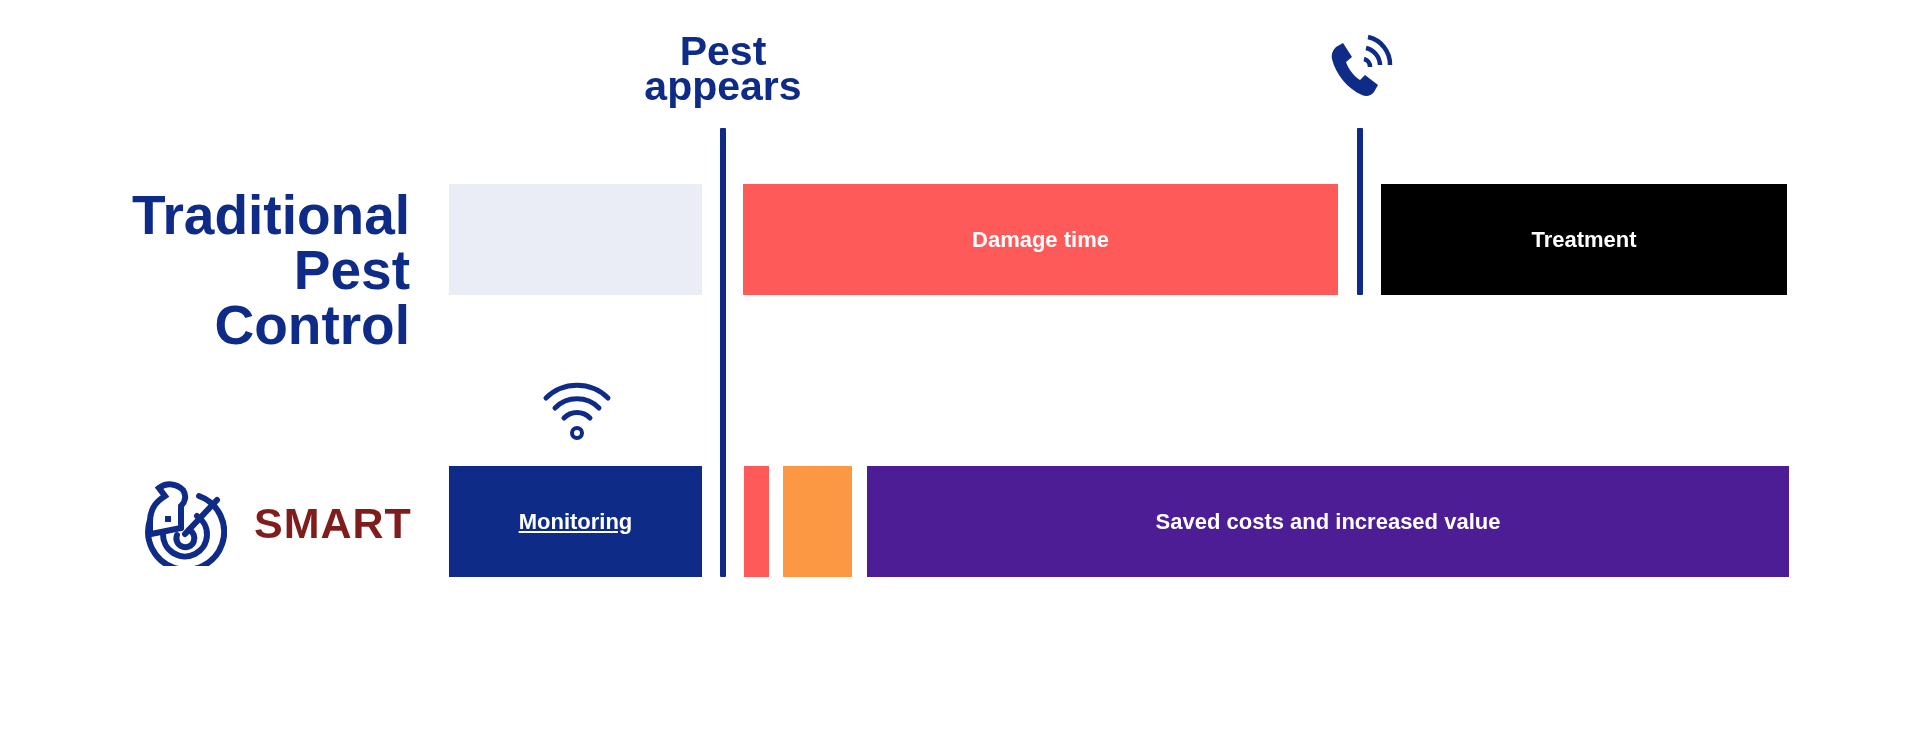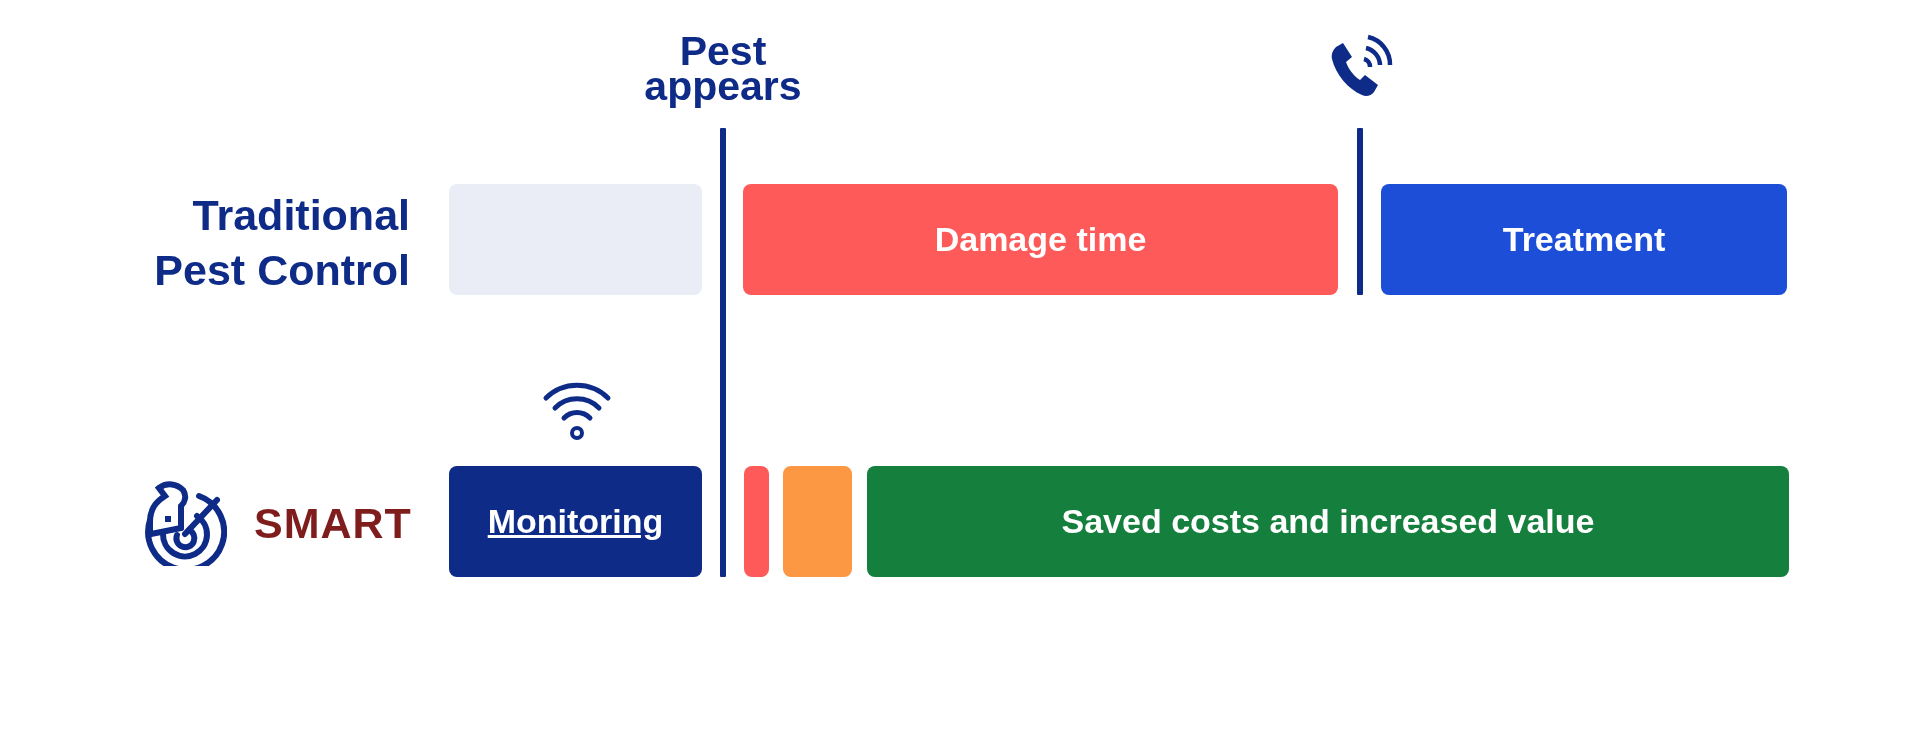--- a/index.html
+++ b/index.html
@@ -1,21 +1,21 @@
 <!DOCTYPE html>
 <html><head>
 <meta charset="utf-8">
 <style>
   html, body { margin:0; padding:0; background:#ffffff; }
   body { width:1920px; height:750px; position:relative; overflow:hidden; font-family:"Liberation Sans", "DejaVu Sans", sans-serif; }
   .abs { position:absolute; }
-  .label-trad { left:120px; top:188px; width:290px; text-align:right; font-size:43px; font-weight:bold; line-height:55px; }
+  .label-trad { left:120px; top:188px; width:290px; text-align:right; font-size:55px; font-weight:bold; line-height:55px; }
   .marker-text { left:643px; top:34px; width:160px; text-align:center; font-size:41px; font-weight:bold; line-height:35px; }
   .vline { width:6px; border-radius:1px; }
-  .bar { border-radius:8px; display:flex; align-items:center; justify-content:center; color:#fff; font-weight:bold; font-size:34px; }
+  .bar { border-radius:0; display:flex; align-items:center; justify-content:center; color:#fff; font-weight:bold; font-size:22px; }
   .smart-text { left:254px; top:500px; font-size:43px; font-weight:bold; letter-spacing:1px; line-height:46px; }
 </style>
 </head>
 <body>
 
 <div class="abs marker-text" style="color:#0E2B88;">
   <div>Pest</div>
   <div>appears</div>
 </div>
 <div class="abs vline" style="left:720px; top:128px; height:449px; background:#0E2B88;"></div>
@@ -35,21 +35,21 @@
 <div class="abs vline" style="left:1357px; top:128px; height:167px; background:#0E2B88;"></div>
 
 <div class="abs label-trad" style="color:#0E2B88;">
   <div>Traditional</div>
   <div>Pest Control</div>
 </div>
 <div class="abs bar" style="left:449px; top:184px; width:253px; height:111px; background:#EAEDF5;"></div>
 <div class="abs bar" style="left:743px; top:184px; width:595px; height:111px; background:#FF5A5A;">
   <span>Damage time</span>
 </div>
-<div class="abs bar" style="left:1381px; top:184px; width:406px; height:111px; background:#1d4ed8;">
+<div class="abs bar" style="left:1381px; top:184px; width:406px; height:111px; background:#000000;">
   <span>Treatment</span>
 </div>
 
 <div class="abs" style="left:141px; top:476px; width:86px; height:90px;">
   <svg width="86" height="90" viewBox="0 0 86 90">
     <g fill="none" stroke="#0E2B88" stroke-width="6" stroke-linecap="round">
       <path d="M58 20 A38 38 0 1 1 9 44"></path>
       <path d="M56 40 A22 22 0 1 1 22 58"></path>
       <path d="M48 54 A9 9 0 1 1 36 59"></path>
       <path d="M9 58 L9 46 C9 30 18 24 24 20 L18 12 C26 6 36 8 42 14 C46 20 44 26 40 30 L40 52"></path>
@@ -70,15 +70,15 @@
     </g>
     <circle cx="35" cy="51" r="5" fill="none" stroke="#0E2B88" stroke-width="4"></circle>
   </svg>
 </div>
 
 <div class="abs bar" style="left:449px; top:466px; width:253px; height:111px; background:#0E2B88;text-decoration:underline;">
   <span>Monitoring</span>
 </div>
 <div class="abs bar" style="left:744px; top:466px; width:25px; height:111px; background:#FF5A5A;"></div>
 <div class="abs bar" style="left:783px; top:466px; width:69px; height:111px; background:#FC9843;"></div>
-<div class="abs bar" style="left:867px; top:466px; width:922px; height:111px; background:#15803d;">
+<div class="abs bar" style="left:867px; top:466px; width:922px; height:111px; background:#4c1d95;">
   <span>Saved costs and increased value</span>
 </div>
 
 </body></html>

